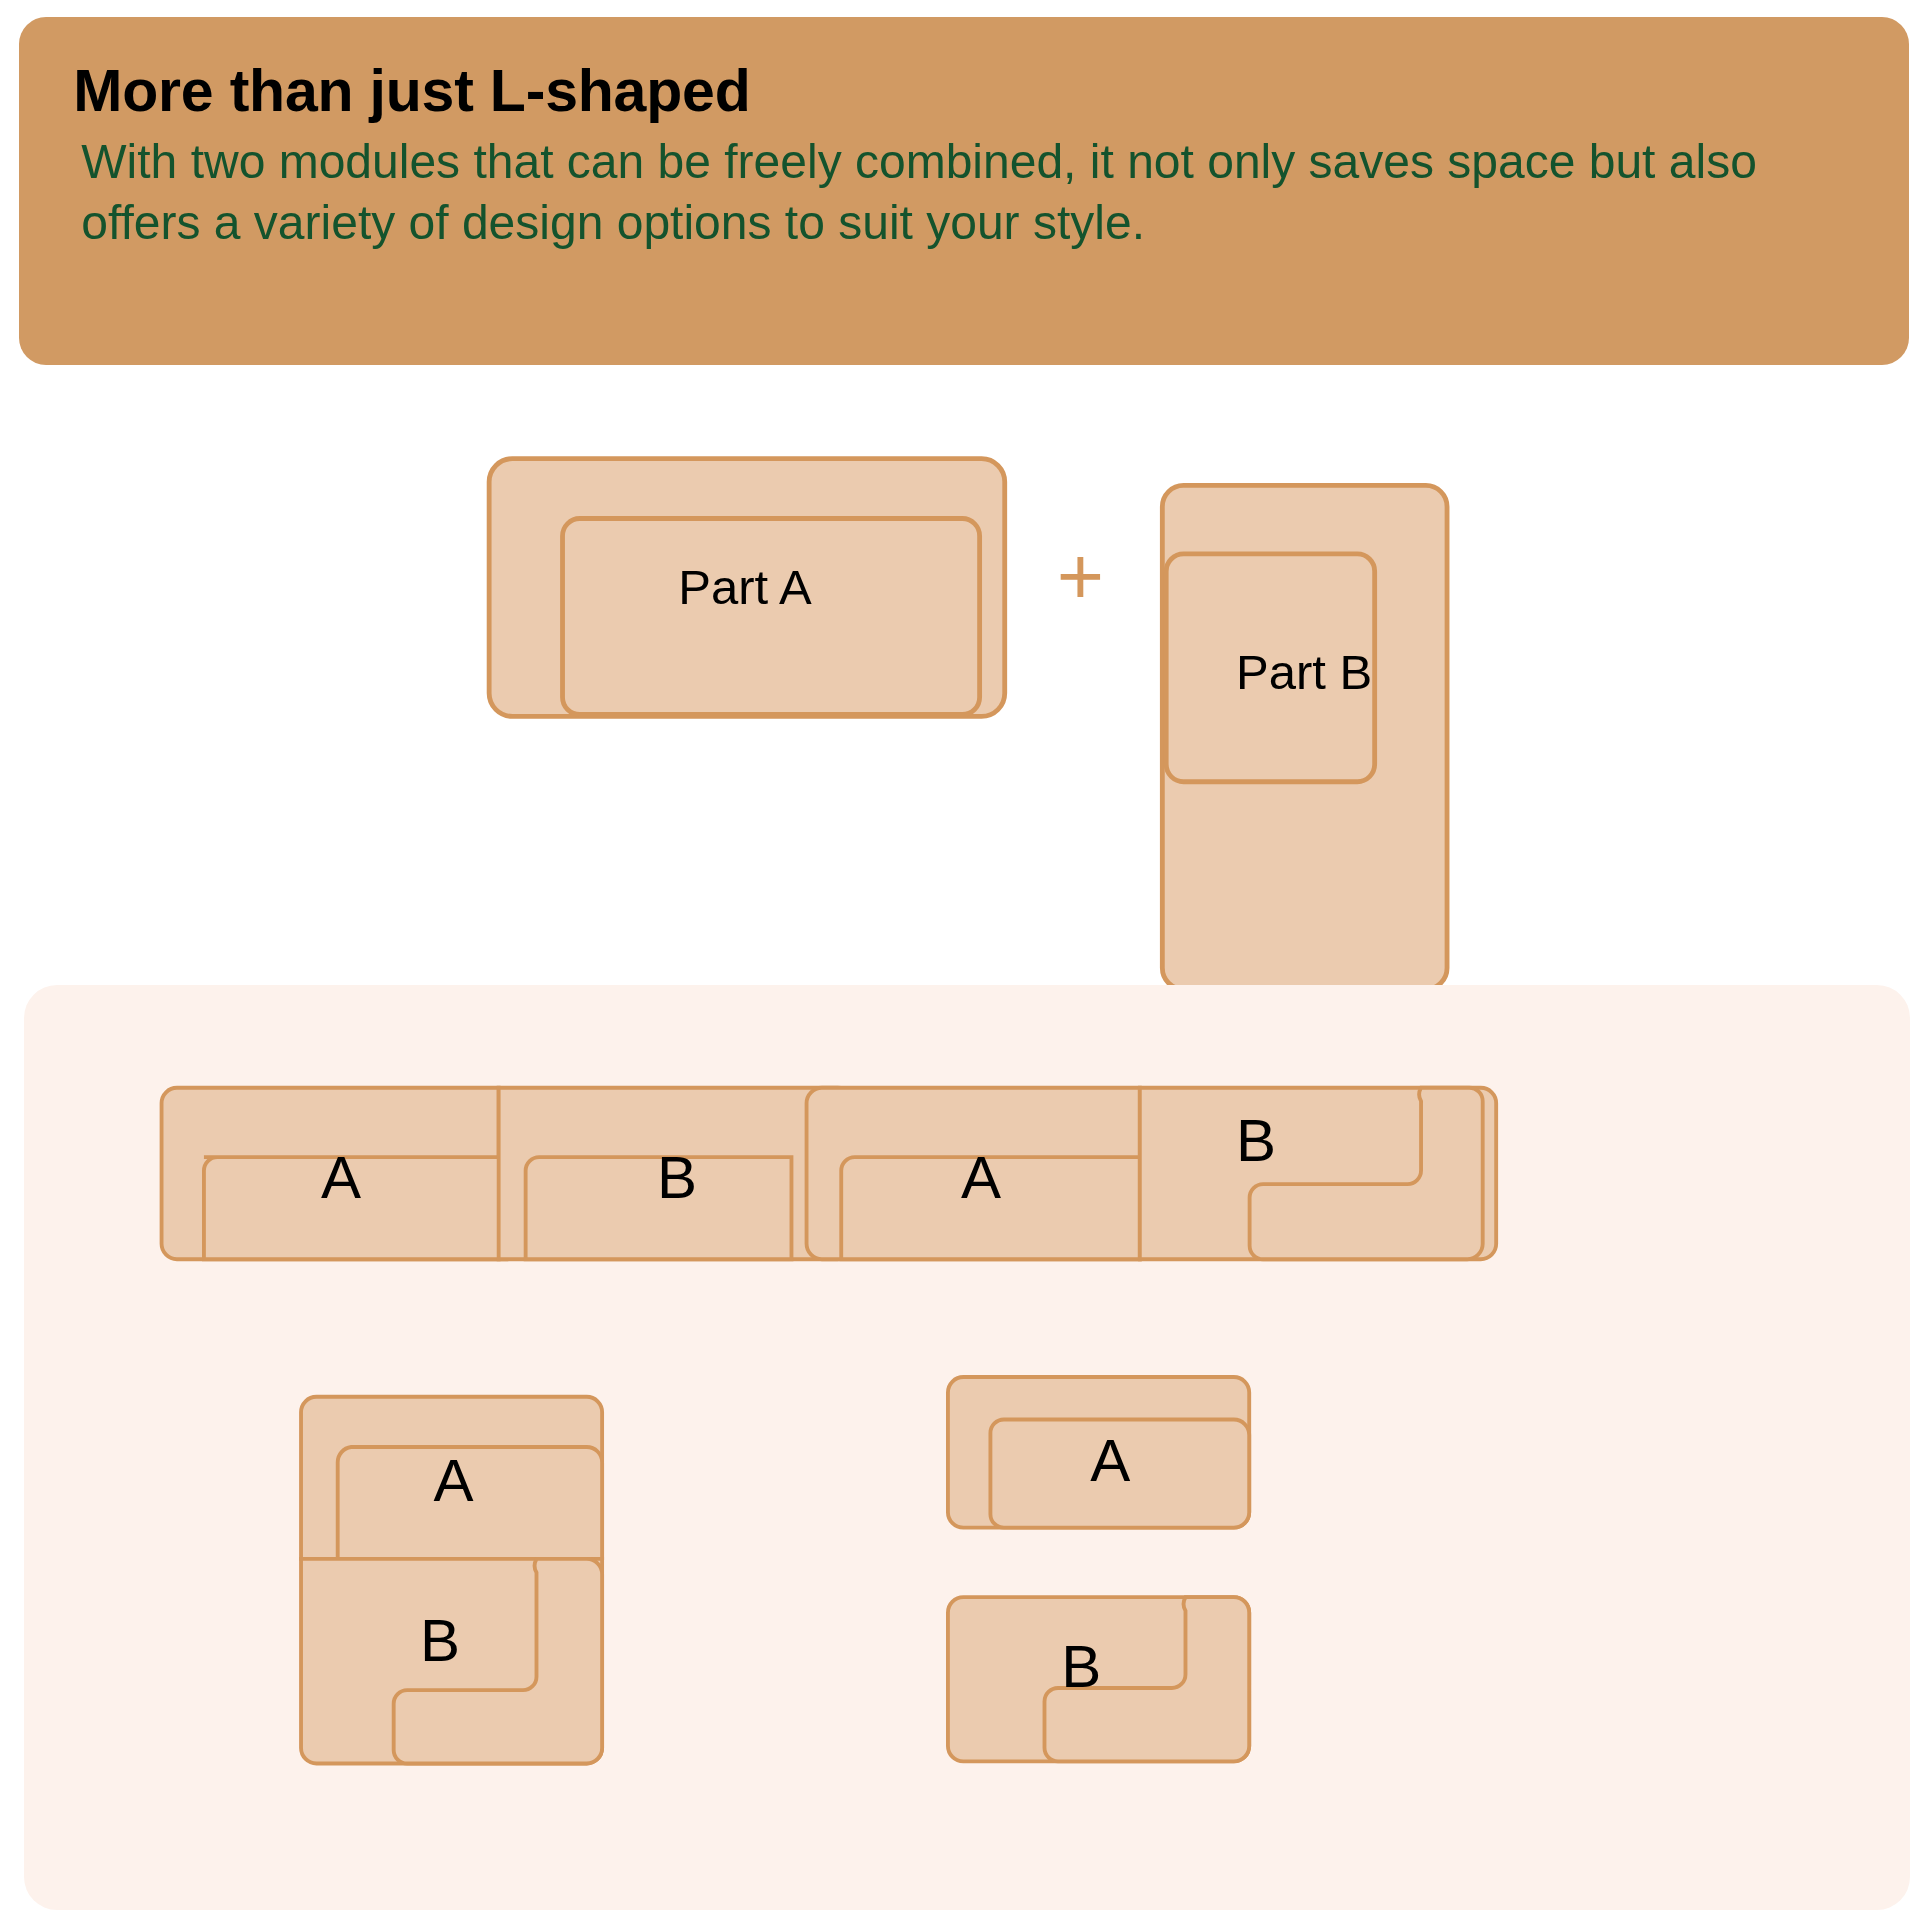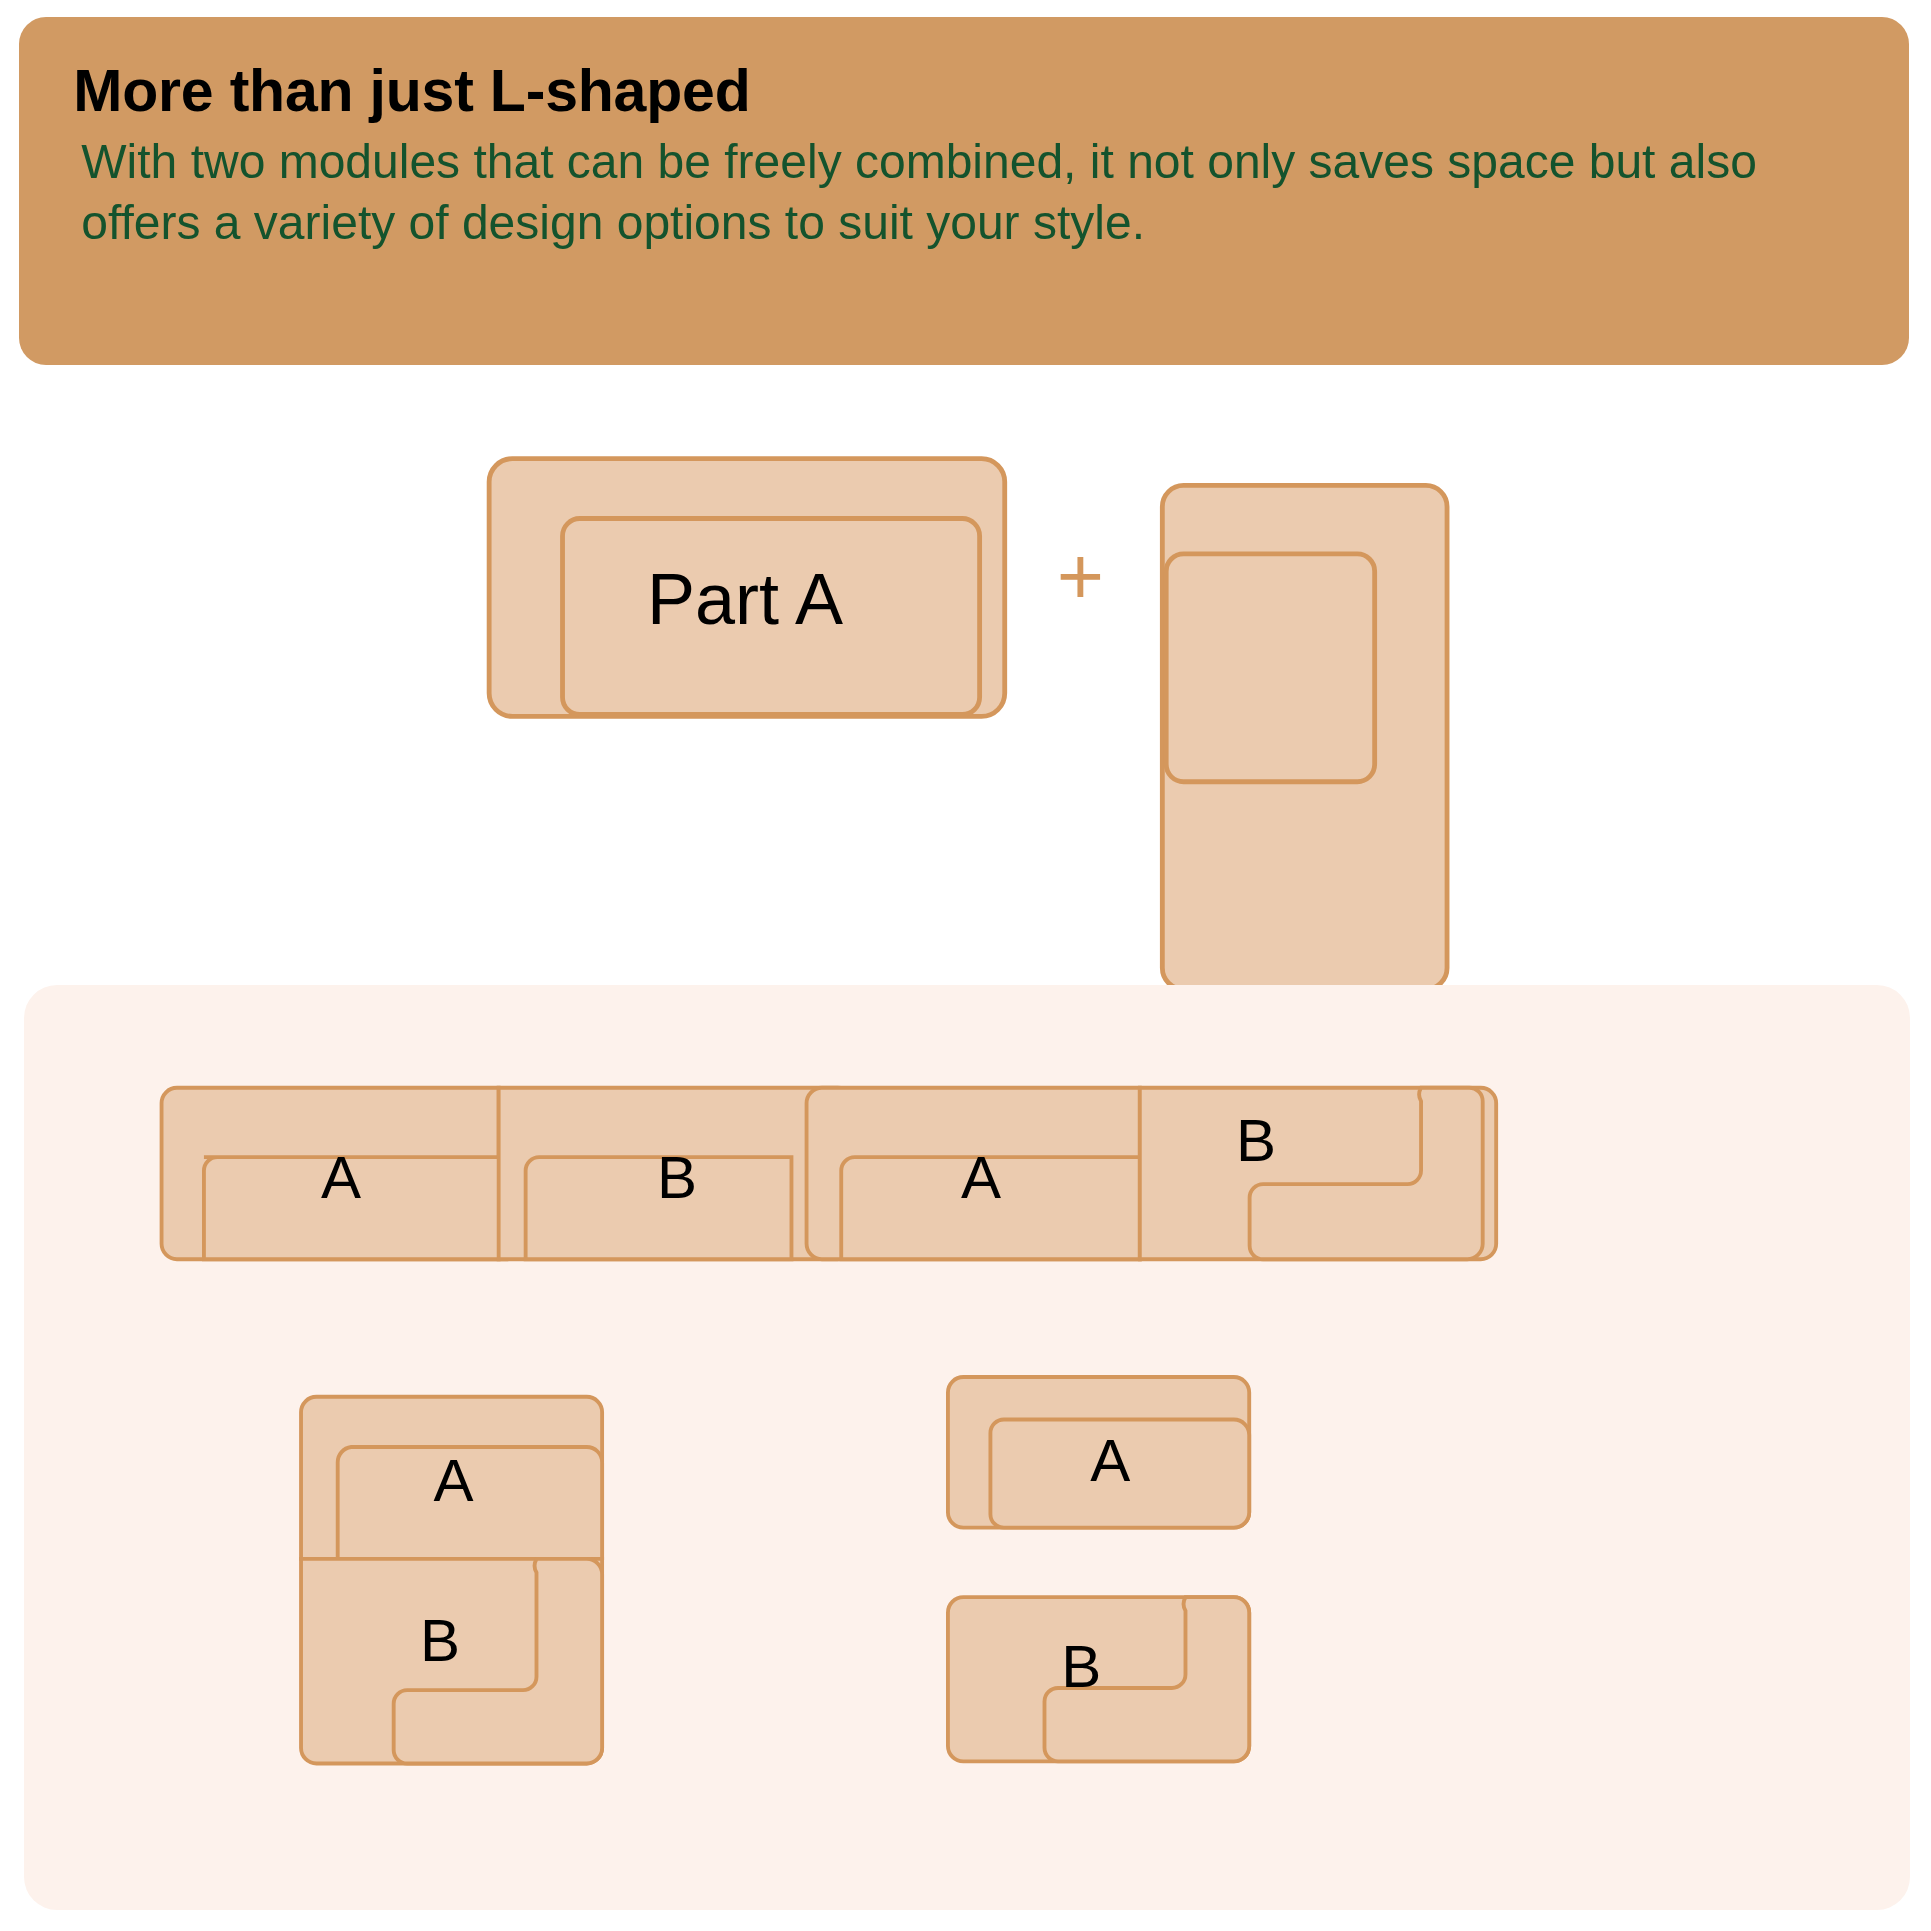--- a/index.html
+++ b/index.html
@@ -65,21 +65,21 @@
   .mod svg{display:block;overflow:visible;}
   .mod-label{
     position:absolute;
     color:#000000;
     font-weight:normal;
     text-align:center;
     user-select:none;
     pointer-events:none;
     line-height:1;
   }
-  .lbl-big{font-size:72px;text-align:center;}
+  .lbl-big{font-size:49px;text-align:center;}
   .lbl-small{font-size:60px;}
 </style>
 </head>
 <body>
 
 <div id="stage">
 
   <div class="banner">
     <div class="banner-title">More than just L-shaped</div>
     <div class="banner-body">With two modules that can be freely combined, it not only saves space but also offers a variety of design options to suit your style.</div>
@@ -95,20 +95,21 @@
       <div class="mod-label lbl-big" style="left:0;top:114px;width:512px;">Part A</div>
     </div>
 
     <div class="plus-sign" style="top:112px;">+</div>
 
     <div class="mod" style="left:1170px;top:17.4px;">
       <svg width="280" height="526" viewBox="0 0 290 545">
         <path d="M14,10 h251 a22,22 0 0 1 22,22 v478 a22,22 0 0 1 -22,22 h-251 a22,22 0 0 1 -22,-22 v-478 a22,22 0 0 1 22,-22 z" transform="translate(0,35)" fill="#ebcbaf" stroke="#d4975c" stroke-width="5"></path>
         <path d="M12,117 h180 a18,18 0 0 1 18,18 v200 a18,18 0 0 1 -18,18 h-180 a18,18 0 0 1 -18,-18 v-200 a18,18 0 0 1 18,-18 z" transform="translate(2,-1)" fill="#ebcbaf" stroke="#d4975c" stroke-width="5"></path>
       </svg>
+      <div class="mod-label lbl-big" style="left:-5.8px;top:206px;width:280px;">Part B</div>
     </div>
 
   </div>
 
   <div class="panel">
 
     <div class="mod" style="left:135px;top:97px;">
       <svg width="714" height="183" viewBox="0 0 740 190">
 
         <path d="M18,6 h334 a0,0 0 0 1 0,0 v178 a0,0 0 0 1 0,0 h-334 a16,16 0 0 1 -16,-16 v-146 a16,16 0 0 1 16,-16 z" fill="#ebcbaf" stroke="#d4975c" stroke-width="4"></path>

